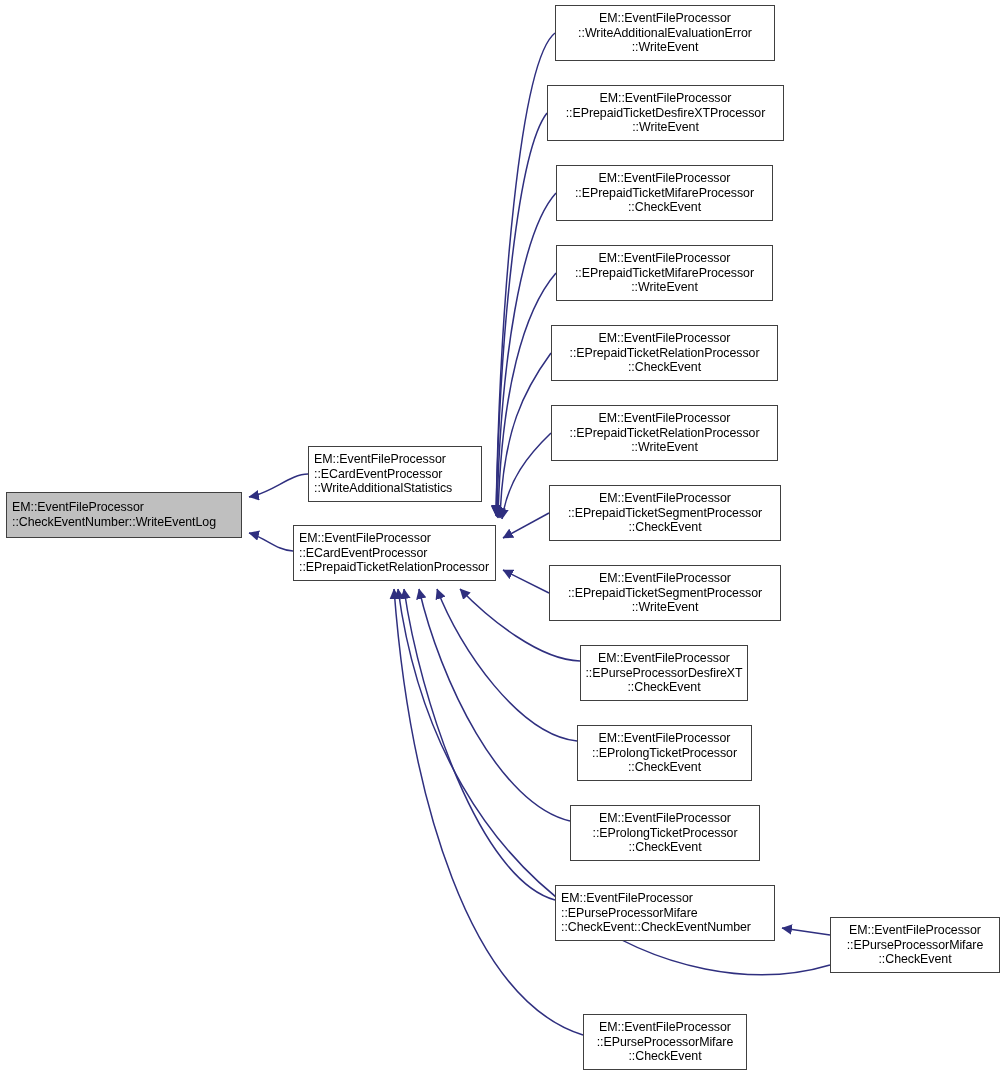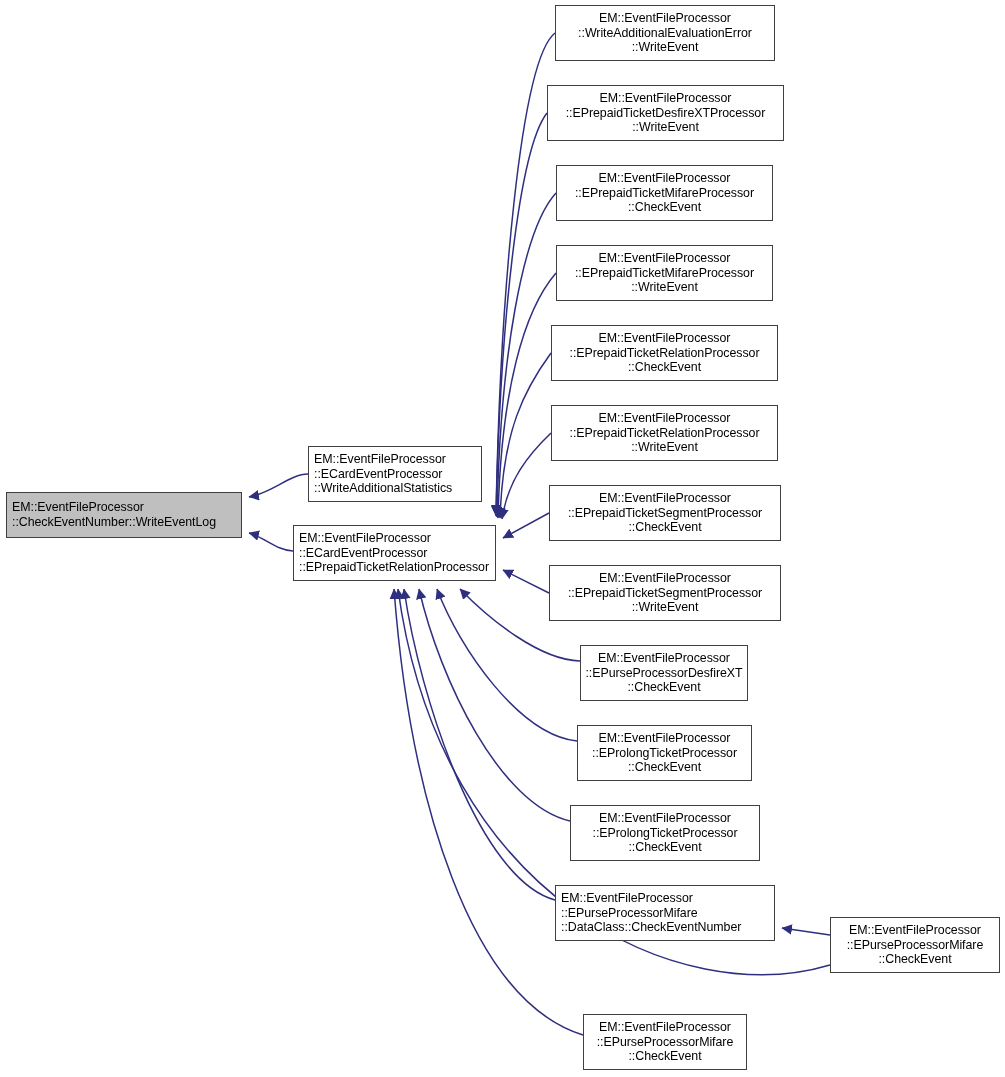--- a/index.html
+++ b/index.html
@@ -154,21 +154,21 @@
         <span class="ln">::CheckEvent</span>
       </div>
       <div class="node" style="left: 570px; top: 805px; width: 190px; height: 56px;">
         <span class="ln">EM::EventFileProcessor</span>
         <span class="ln">::EProlongTicketProcessor</span>
         <span class="ln">::CheckEvent</span>
       </div>
       <div class="node left-align" style="left: 555px; top: 885px; width: 220px; height: 56px;">
         <span class="ln">EM::EventFileProcessor</span>
         <span class="ln">::EPurseProcessorMifare</span>
-        <span class="ln">::DataClass::CheckEventNumber</span>
+        <span class="ln">::CheckEvent::CheckEventNumber</span>
       </div>
       <div class="node" style="left: 830px; top: 917px; width: 170px; height: 56px;">
         <span class="ln">EM::EventFileProcessor</span>
         <span class="ln">::EPurseProcessorMifare</span>
         <span class="ln">::CheckEvent</span>
       </div>
       <div class="node" style="left: 583px; top: 1014px; width: 164px; height: 56px;">
         <span class="ln">EM::EventFileProcessor</span>
         <span class="ln">::EPurseProcessorMifare</span>
         <span class="ln">::CheckEvent</span>

